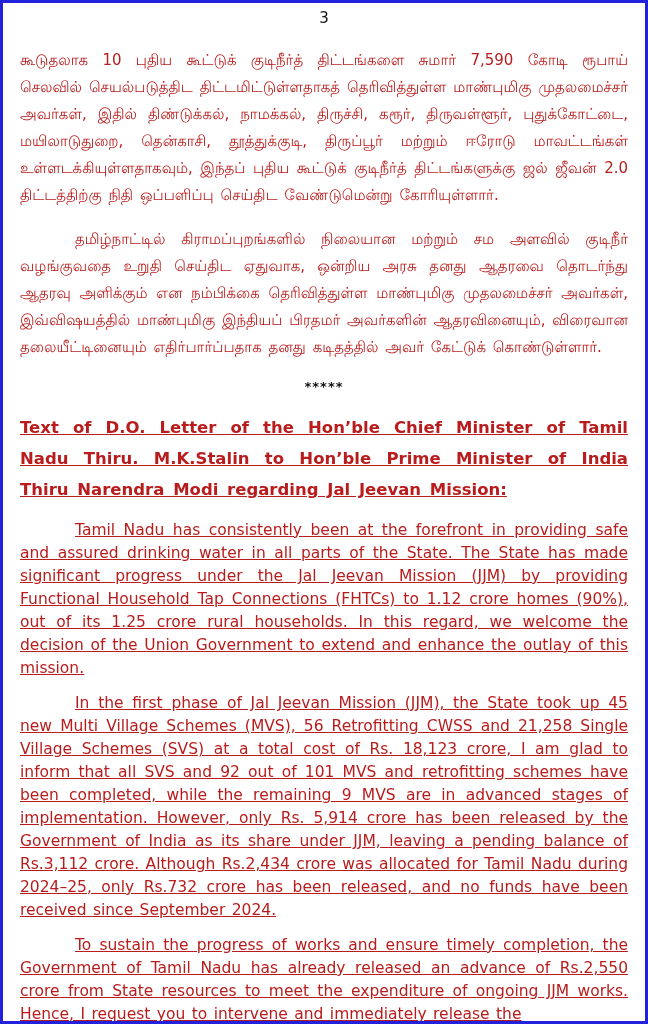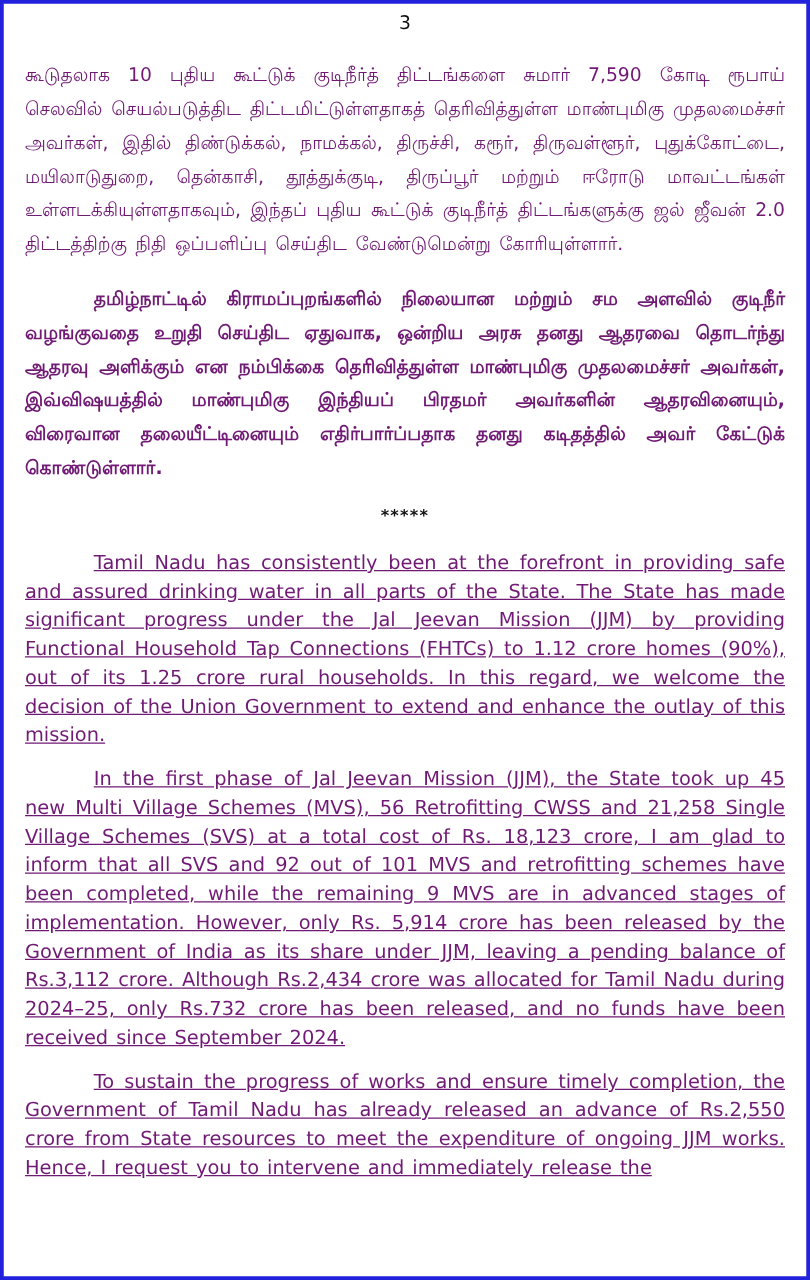--- a/index.html
+++ b/index.html
@@ -21,31 +21,30 @@
   .page-number {
     text-align: center;
     font-size: 15px;
     line-height: 18px;
     margin: 0 0 20px 0;
     color: #111111;
   }
   p {
     margin: 0;
     text-align: justify;
-    color: #701a75;
+    color: #b91c1c;
   }
   .tamil-para {
     font-size: 15px;
     line-height: 27px;
     margin-bottom: 17px;
     word-spacing: 2px;
   }
   .tamil-para.indented {
     text-indent: 55px;
-    font-weight: bold;
   }
   .separator {
     text-align: center;
     font-weight: bold;
     font-size: 13px;
     line-height: 18px;
     margin: 9px 0 16px 0;
     letter-spacing: 1px;
   }
   .doc-heading {
@@ -75,20 +74,21 @@
 <div class="page">
 
   <div class="page-number">3</div>
 
   <p class="tamil-para">கூடுதலாக 10 புதிய கூட்டுக் குடிநீர்த் திட்டங்களை சுமார் 7,590 கோடி ரூபாய் செலவில் செயல்படுத்திட திட்டமிட்டுள்ளதாகத் தெரிவித்துள்ள மாண்புமிகு முதலமைச்சர் அவர்கள், இதில் திண்டுக்கல், நாமக்கல், திருச்சி, கரூர், திருவள்ளூர், புதுக்கோட்டை, மயிலாடுதுறை, தென்காசி, தூத்துக்குடி, திருப்பூர் மற்றும் ஈரோடு மாவட்டங்கள் உள்ளடக்கியுள்ளதாகவும், இந்தப் புதிய கூட்டுக் குடிநீர்த் திட்டங்களுக்கு ஜல் ஜீவன் 2.0 திட்டத்திற்கு நிதி ஒப்பளிப்பு செய்திட வேண்டுமென்று கோரியுள்ளார்.</p>
 
   <p class="tamil-para indented">தமிழ்நாட்டில் கிராமப்புறங்களில் நிலையான மற்றும் சம அளவில் குடிநீர் வழங்குவதை உறுதி செய்திட ஏதுவாக, ஒன்றிய அரசு தனது ஆதரவை தொடர்ந்து ஆதரவு அளிக்கும் என நம்பிக்கை தெரிவித்துள்ள மாண்புமிகு முதலமைச்சர் அவர்கள், இவ்விஷயத்தில் மாண்புமிகு இந்தியப் பிரதமர் அவர்களின் ஆதரவினையும், விரைவான தலையீட்டினையும் எதிர்பார்ப்பதாக தனது கடிதத்தில் அவர் கேட்டுக் கொண்டுள்ளார்.</p>
 
   <div class="separator">*****</div>
 
+  <p class="doc-heading">Text of D.O. Letter of the Hon’ble Chief Minister of Tamil Nadu Thiru. M.K.Stalin to Hon’ble Prime Minister of India Thiru Narendra Modi regarding Jal Jeevan Mission:</p>
 
   <p class="eng-para">Tamil Nadu has consistently been at the forefront in providing safe and assured drinking water in all parts of the State. The State has made significant progress under the Jal Jeevan Mission (JJM) by providing Functional Household Tap Connections (FHTCs) to 1.12 crore homes (90%), out of its 1.25 crore rural households. In this regard, we welcome the decision of the Union Government to extend and enhance the outlay of this mission.</p>
 
   <p class="eng-para">In the first phase of Jal Jeevan Mission (JJM), the State took up 45 new Multi Village Schemes (MVS), 56 Retrofitting CWSS and 21,258 Single Village Schemes (SVS) at a total cost of Rs. 18,123 crore, I am glad to inform that all SVS and 92 out of 101 MVS and retrofitting schemes have been completed, while the remaining 9 MVS are in advanced stages of implementation. However, only Rs. 5,914 crore has been released by the Government of India as its share under JJM, leaving a pending balance of Rs.3,112 crore. Although Rs.2,434 crore was allocated for Tamil Nadu during 2024–25, only Rs.732 crore has been released, and no funds have been received since September 2024.</p>
 
   <p class="eng-para">To sustain the progress of works and ensure timely completion, the Government of Tamil Nadu has already released an advance of Rs.2,550 crore from State resources to meet the expenditure of ongoing JJM works. Hence, I request you to intervene and immediately release the</p>
 
 </div>
 
 </body></html>

